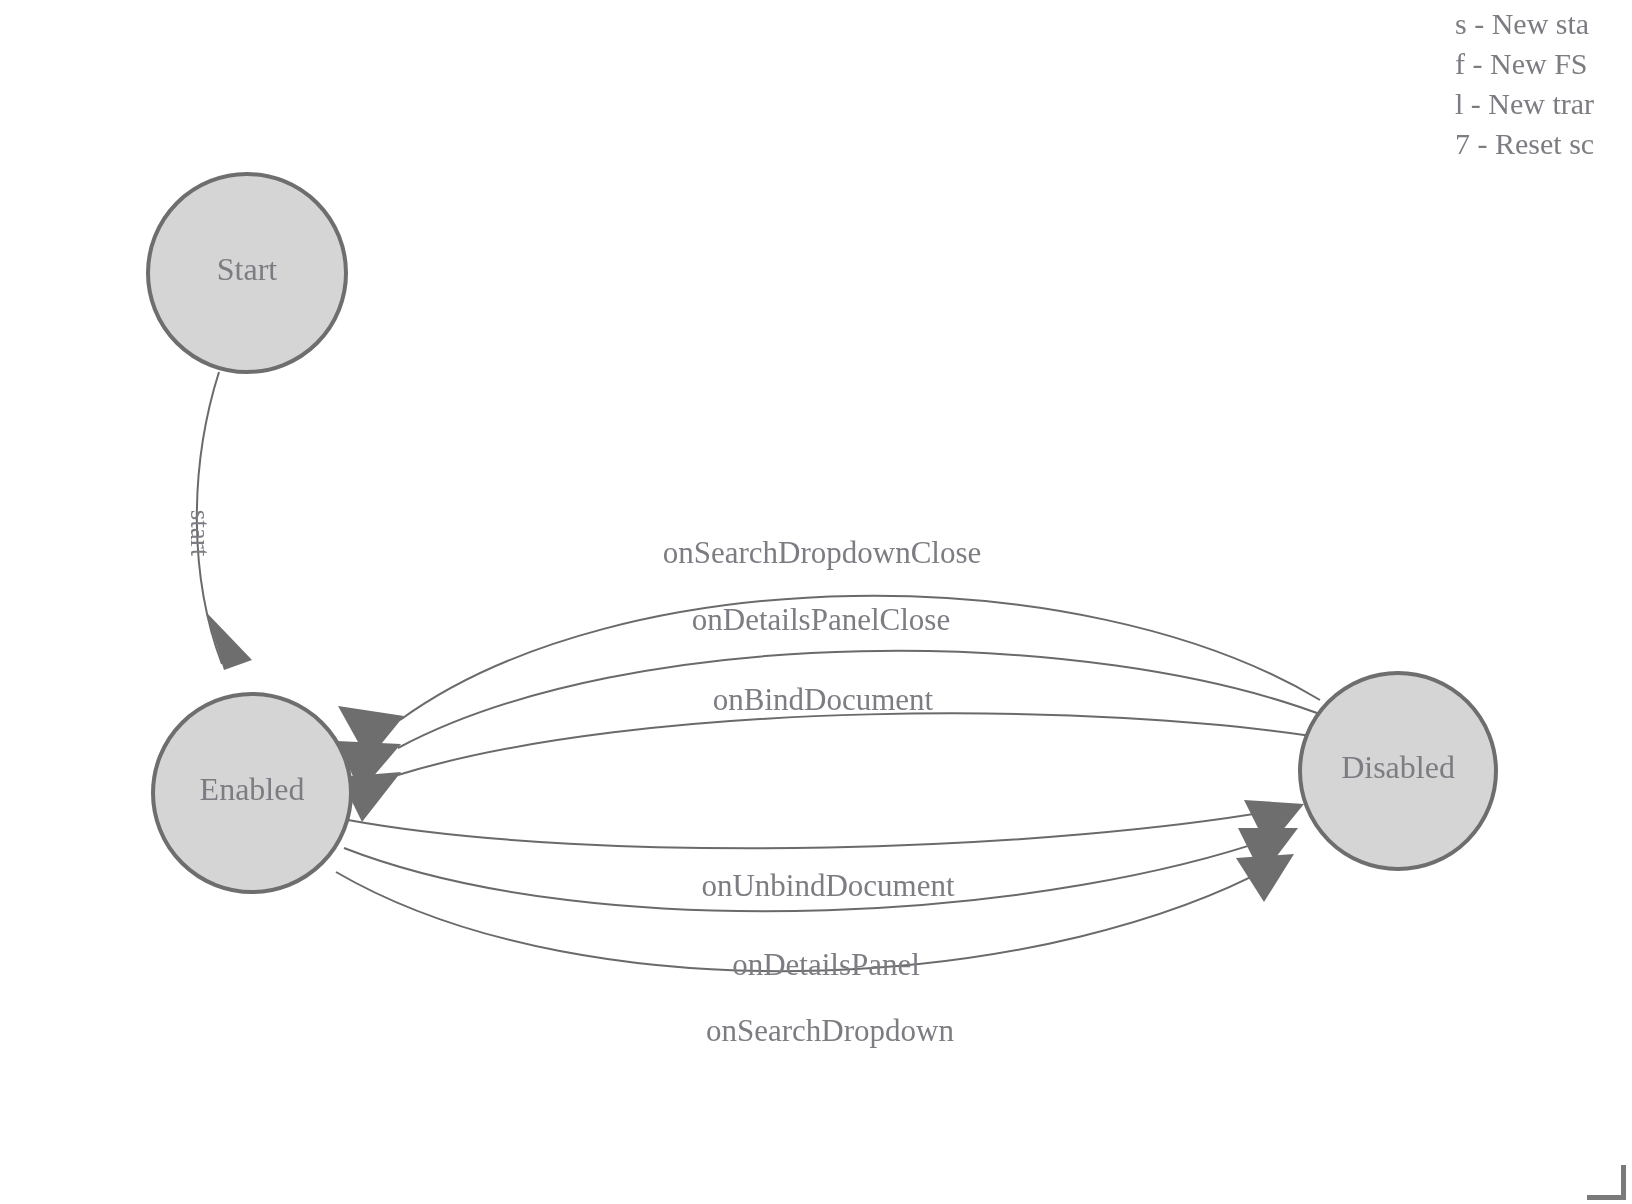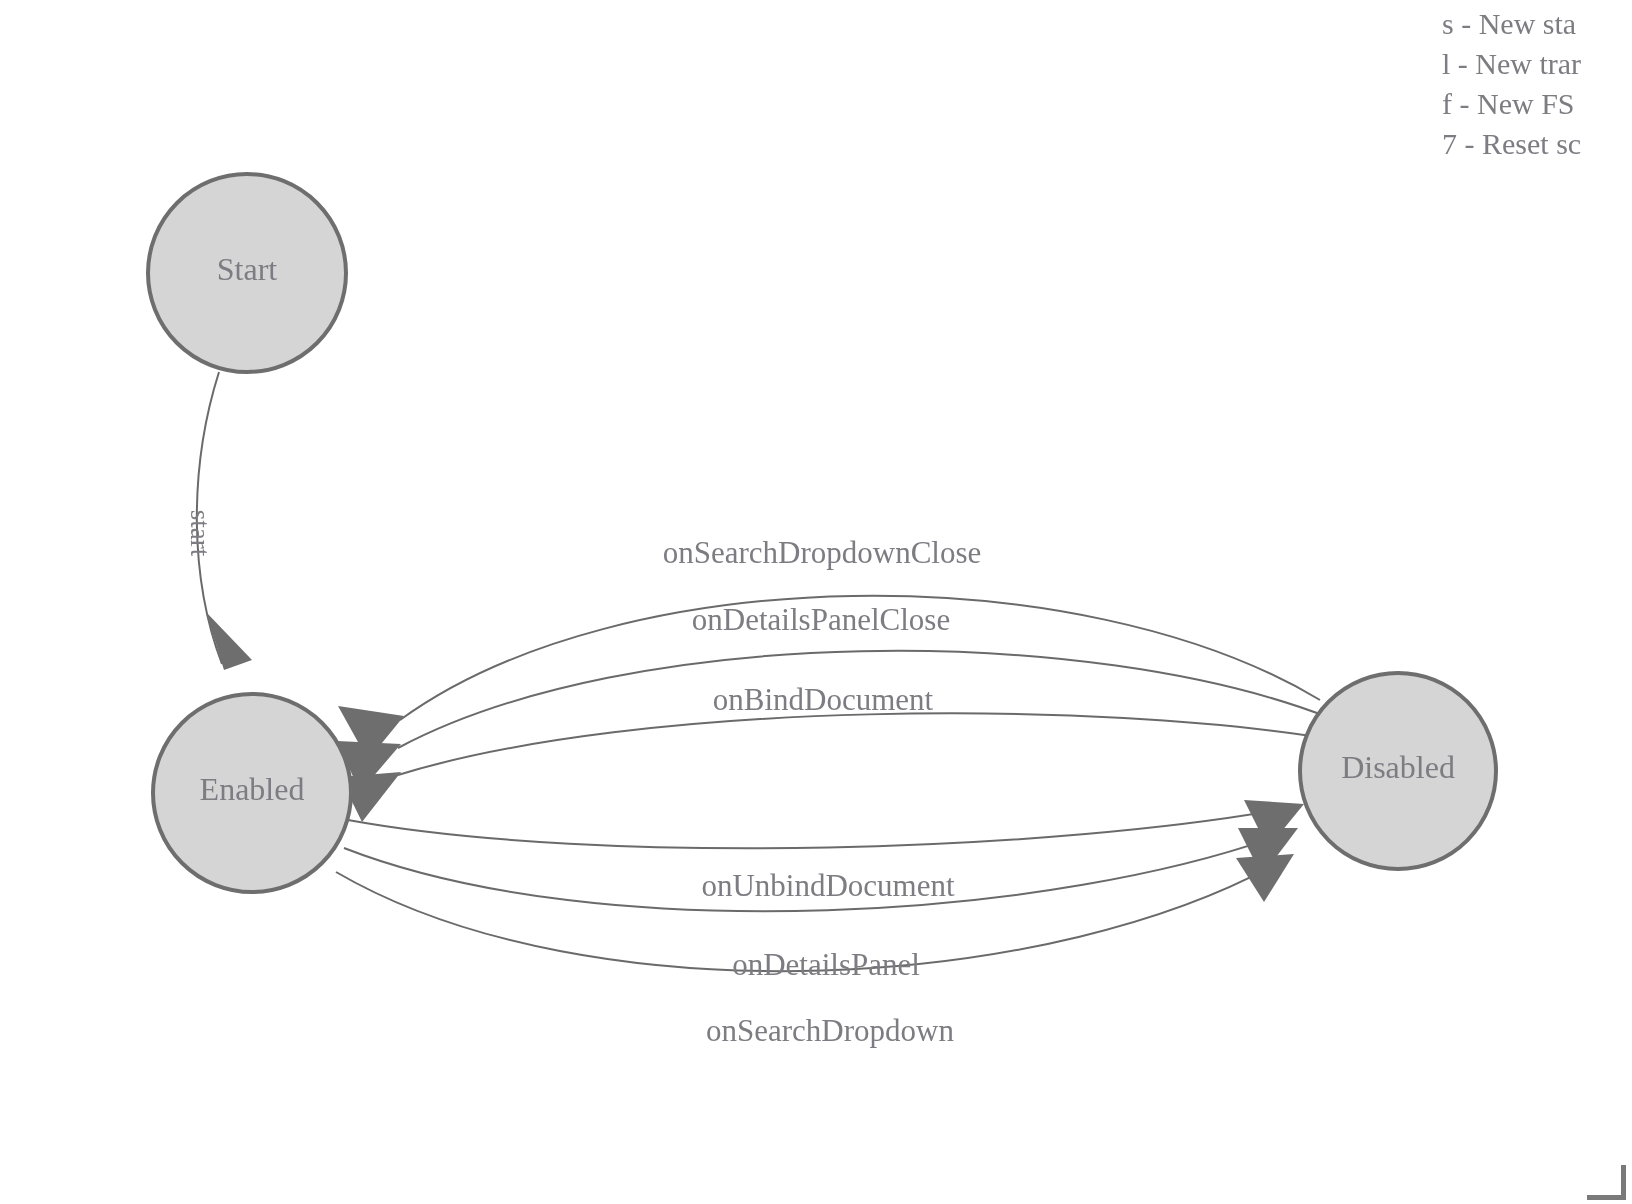--- a/index.html
+++ b/index.html
@@ -55,21 +55,21 @@
     text-anchor: middle;
   }
   .start-edge-label {
     fill: #7c7c82;
     font-family: "Liberation Serif", "DejaVu Serif", serif;
     font-size: 27px;
     text-anchor: middle;
   }
   #help-overlay {
     position: absolute;
-    right: 13px;
+    right: 0;
     top: 0;
     padding: 4px 0 0 0;
     width: 205px;
     overflow: hidden;
     white-space: nowrap;
   }
   .help-line {
     color: #7c7c82;
     font-family: "Liberation Serif", "DejaVu Serif", serif;
     font-size: 30px;
@@ -155,20 +155,20 @@
     <text class="edge-label" x="826" y="975">onDetailsPanel</text>
 
     <text class="edge-label" x="830" y="1041">onSearchDropdown</text>
 
     <text class="start-edge-label" x="191" y="533" transform="rotate(90 191 533)">start</text>
 
   </svg>
 
   <div id="help-overlay">
     <div class="help-line">s - New sta</div>
+    <div class="help-line">f - New FS</div>
     <div class="help-line">l - New trar</div>
-    <div class="help-line">f - New FS</div>
     <div class="help-line">7 - Reset sc</div>
   </div>
 
   <div id="resize-handle"></div>
 
 </div>
 
 </body></html>

